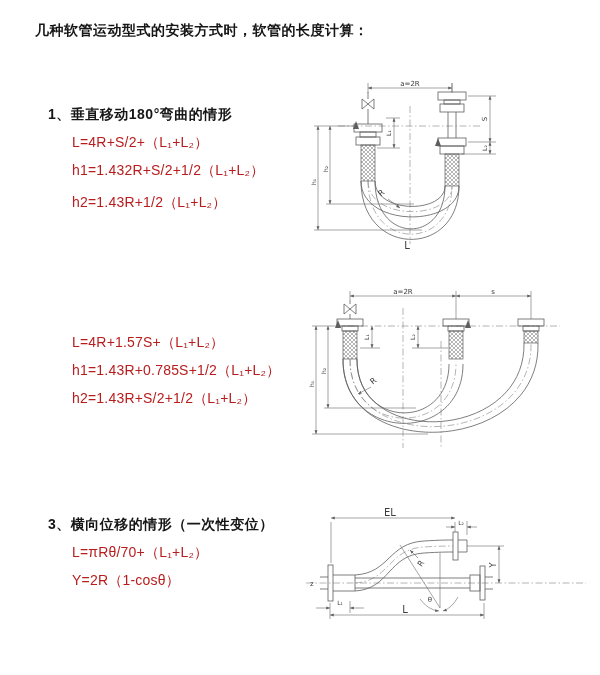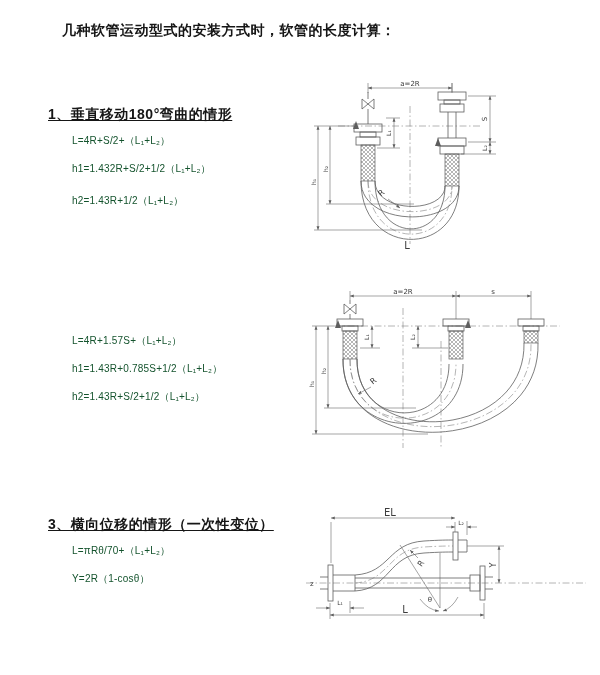--- a/index.html
+++ b/index.html
@@ -3,28 +3,28 @@
 <meta charset="utf-8">
 <style>
   html,body{margin:0;padding:0;}
   body{
     width:600px;height:675px;background:#ffffff;position:relative;overflow:hidden;
     font-family:"Liberation Sans","DejaVu Sans",sans-serif;color:#1b1b1b;
   }
   .page{position:absolute;inset:0;background:#fff;}
   .title{
     position:absolute;left:35px;top:22px;font-size:14px;font-weight:bold;
-    letter-spacing:.5px;color:#161616;white-space:nowrap;margin-left:27px;
+    letter-spacing:.5px;color:#161616;white-space:nowrap;
   }
   .sec-heading{
     position:absolute;font-size:14px;font-weight:bold;color:#161616;
-    letter-spacing:.5px;white-space:nowrap;text-decoration:underline;
+    letter-spacing:.5px;white-space:nowrap;
   }
   .formula{
-    position:absolute;left:72px;font-size:10px;color:#14532d;
+    position:absolute;left:72px;font-size:14px;color:#b91c1c;
     letter-spacing:.2px;white-space:nowrap;
   }
   svg{position:absolute;}
   svg text{fill:#3c3c3c;font-family:"DejaVu Sans","Liberation Sans",sans-serif;}
   .dl{stroke:#5e5e5e;stroke-width:.8;fill:none;}
   .dim{stroke:#6a6a6a;stroke-width:.6;fill:none;}
   .cl{stroke:#777;stroke-width:.55;fill:none;stroke-dasharray:7 2.5 1.5 2.5;}
   .hl{fill:url(#hatch);stroke:#5e5e5e;stroke-width:.7;}
   .arrfill{fill:#5e5e5e;stroke:none;}
   .t6{font-size:6px;} .t7{font-size:7px;} .t8{font-size:8px;} .t10{font-size:10px;}

